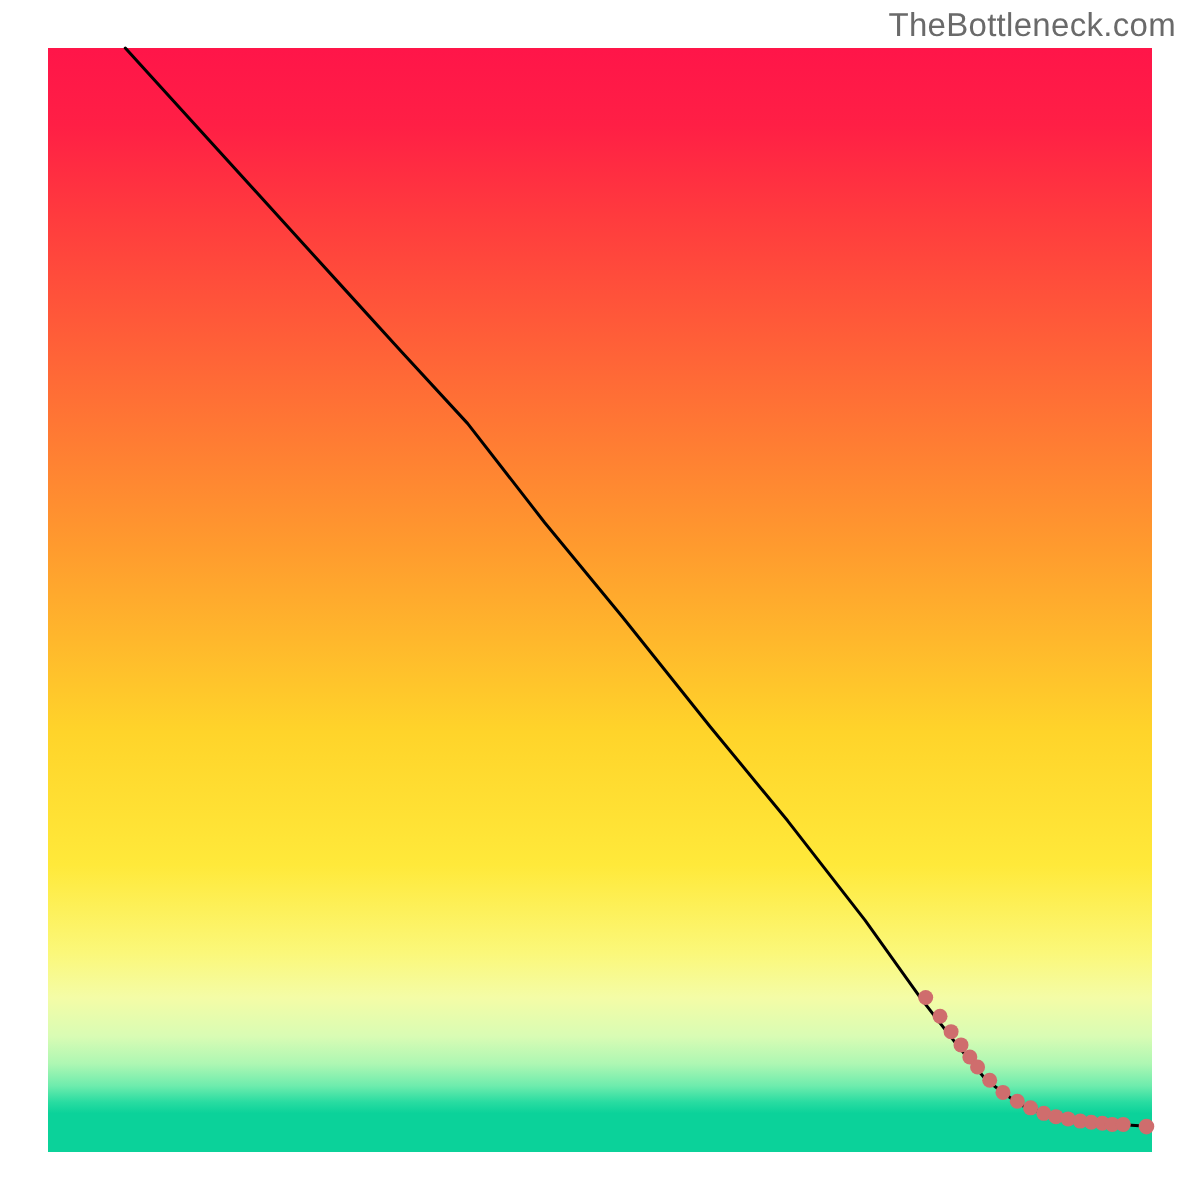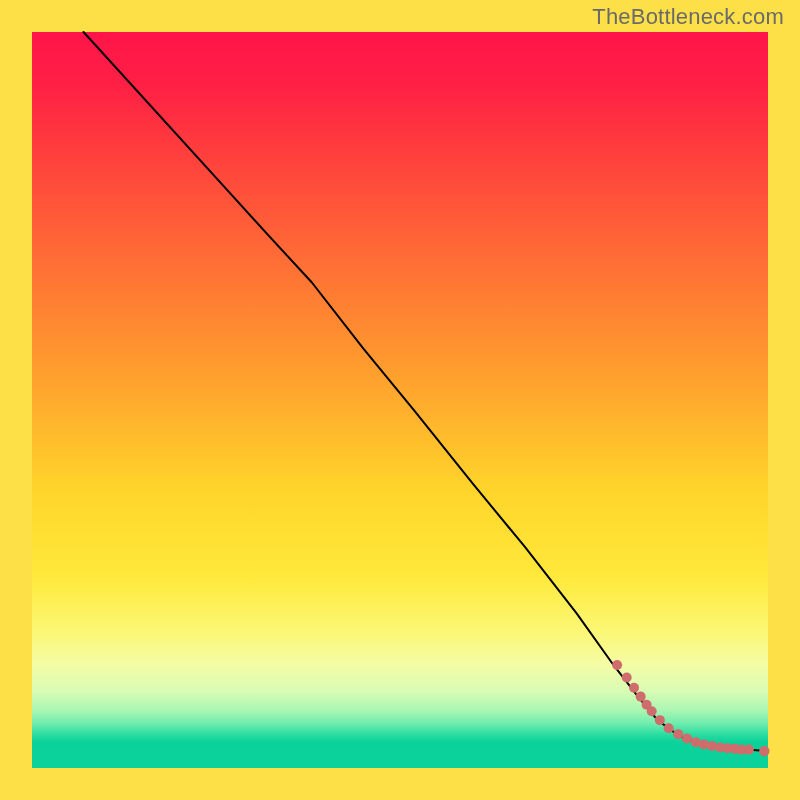--- a/index.html
+++ b/index.html
@@ -8,21 +8,21 @@
     width: 800px;
     height: 800px;
     background: #000;
     overflow: hidden;
     font-family: Arial, Helvetica, sans-serif;
   }
   .frame {
     position: relative;
     width: 800px;
     height: 800px;
-    background: #fde047;
+    background: #ffffff;
   }
   .watermark {
     position: absolute;
     top: 4px;
     right: 16px;
     color: #6a6a6a;
     font-size: 22px;
     letter-spacing: 0.2px;
     font-weight: 400;
     z-index: 50;

